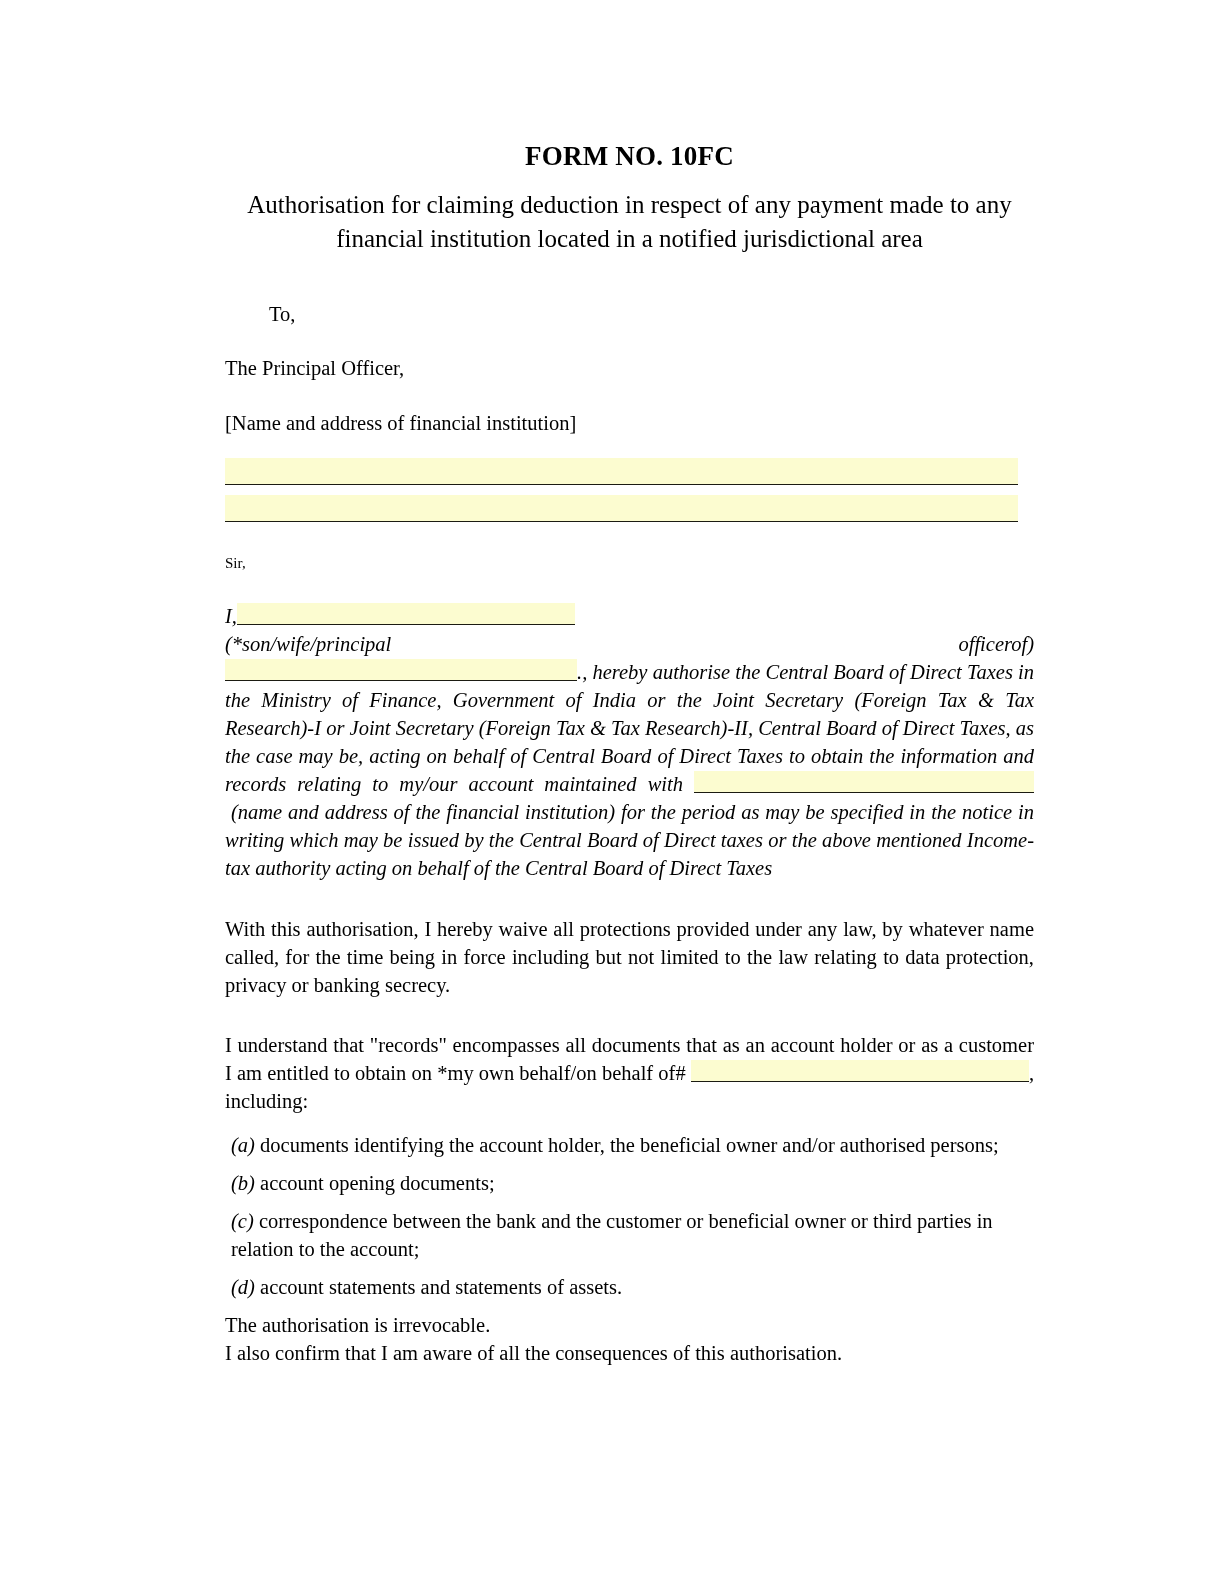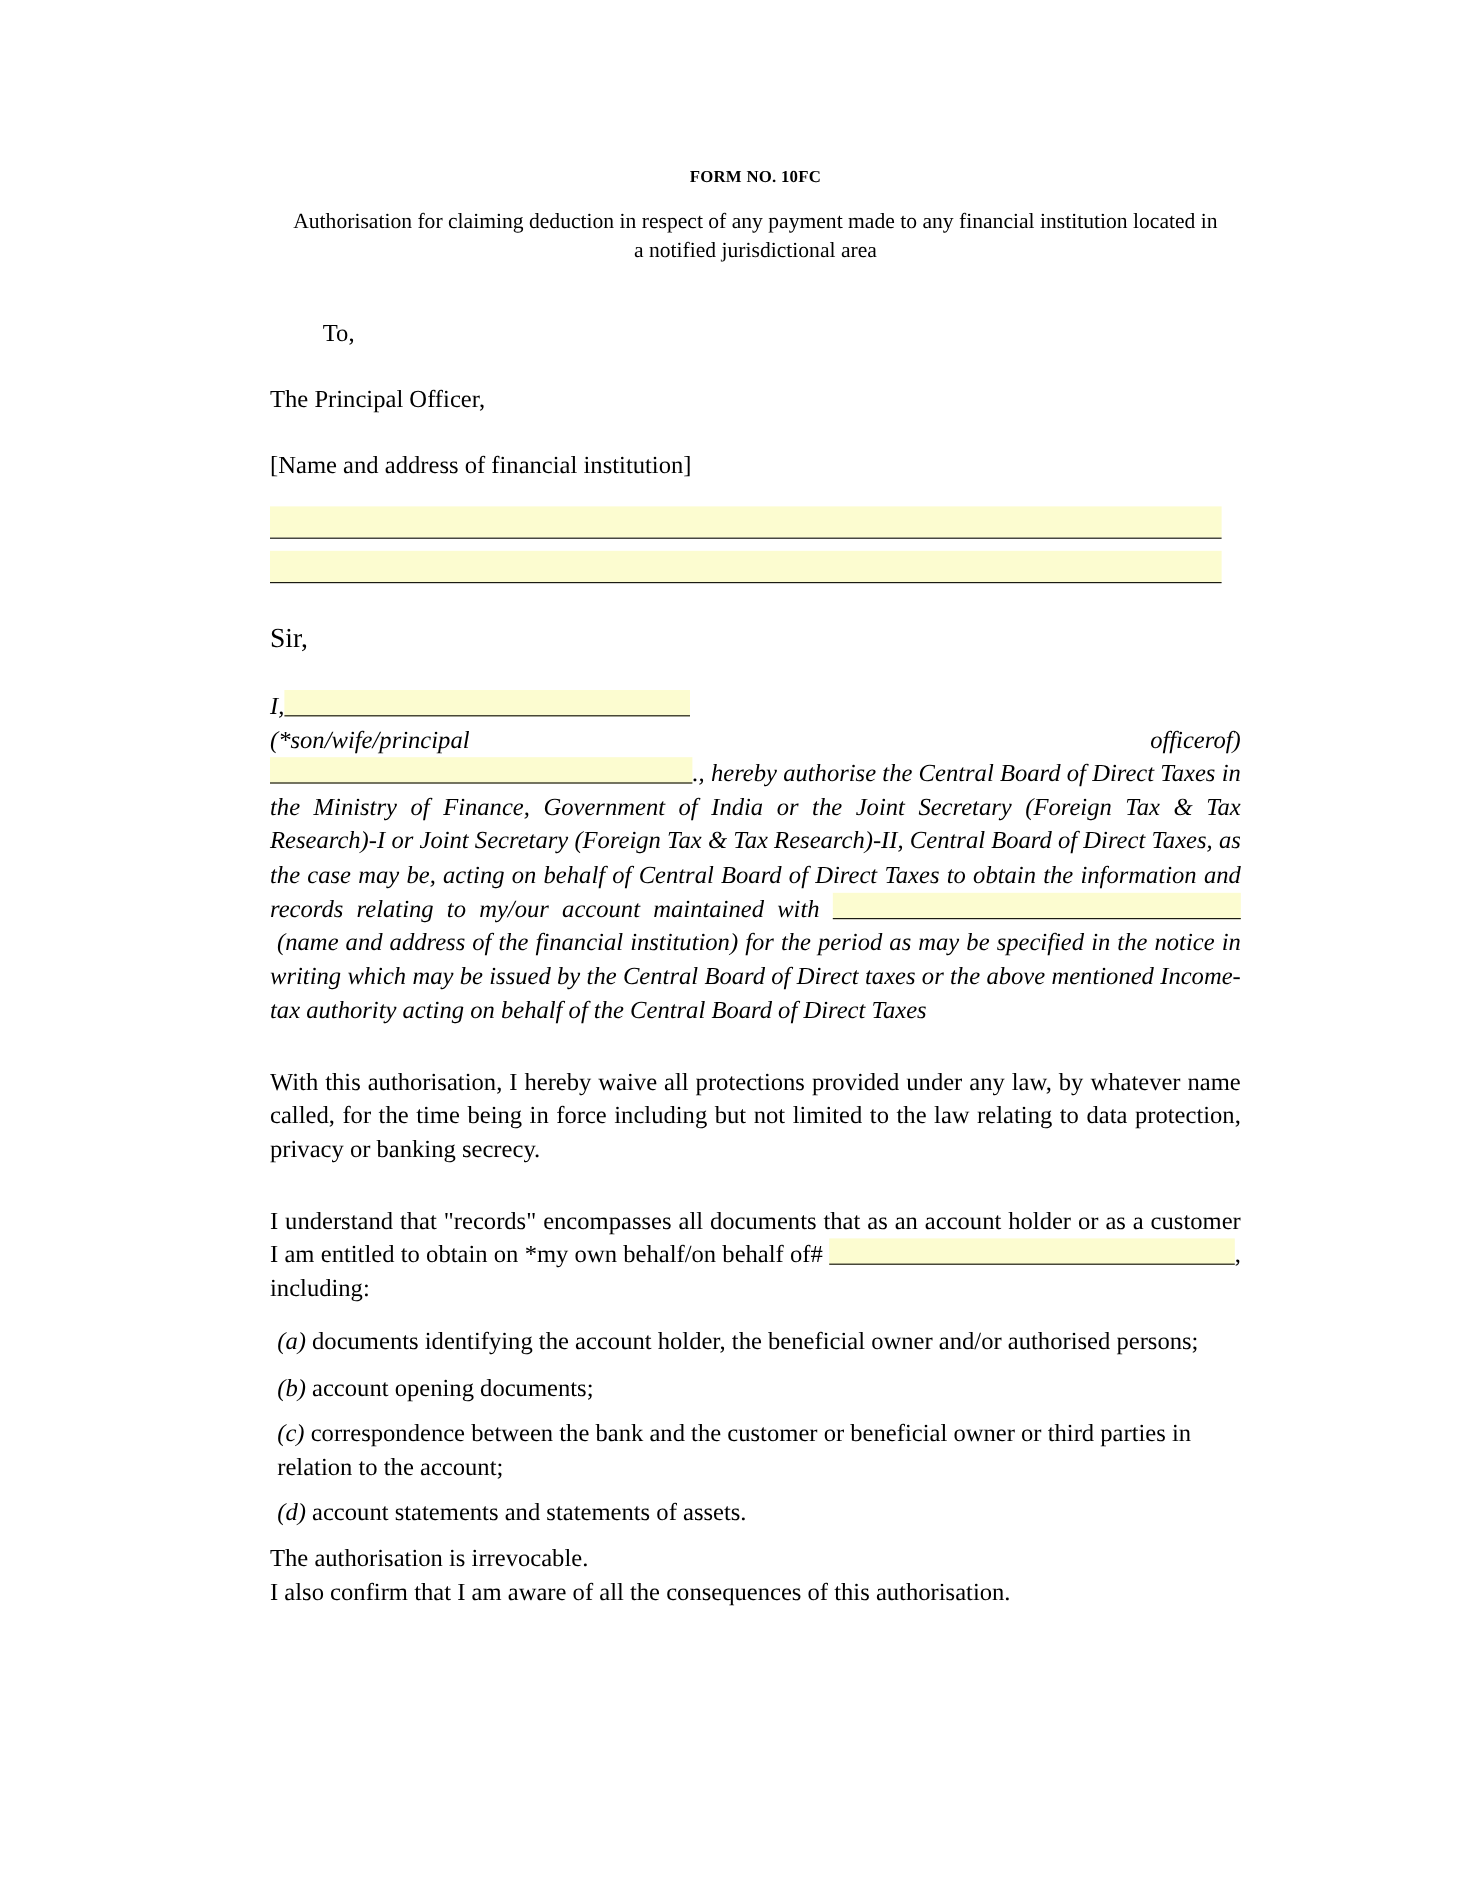--- a/index.html
+++ b/index.html
@@ -27,32 +27,32 @@
     top: 0;
     width: 809px;   
   }
 
   
   .title-block {
     margin-top: 140px;
     text-align: center;
   }
   .form-title {
-    font-size: 14px;
+    font-size: 27px;
     font-weight: bold;
     letter-spacing: 0.2px;
     line-height: 1.25;
   }
   .rule-ref {
     font-size: 20.5px;
     line-height: 1.35;
     margin-top: 14px;
   }
   .subject {
-    font-size: 18px;
+    font-size: 25px;
     line-height: 1.38;
     margin-top: 14px;
     padding: 0 18px;
   }
 
   
   .addr-line {
     font-size: 20.5px;
     line-height: 1.35;
     margin-top: 27px;
@@ -77,21 +77,21 @@
     left: 0;
     top: 26px;
     height: 0;
     border-bottom: 1.6px solid #1b1b12;
   }
   .blank-row.r1 .fillbar  { width: 793px; }
   .blank-row.r1 .fillrule { width: 793px; }
   .blank-row.r2 .fillbar  { width: 793px; }
   .blank-row.r2 .fillrule { width: 793px; }
 
-  .sir { font-size: 23px; margin-top: 30px; }
+  .sir { font-size: 15px; margin-top: 30px; }
 
   p.body {
     font-size: 20.5px;
     line-height: 1.37;
     text-align: justify;
     text-justify: inter-word;
     margin: 0;
   }
   p.body.gap-lg { margin-top: 32px; }
   p.body.gap-md { margin-top: 30px; font-style: italic; }

